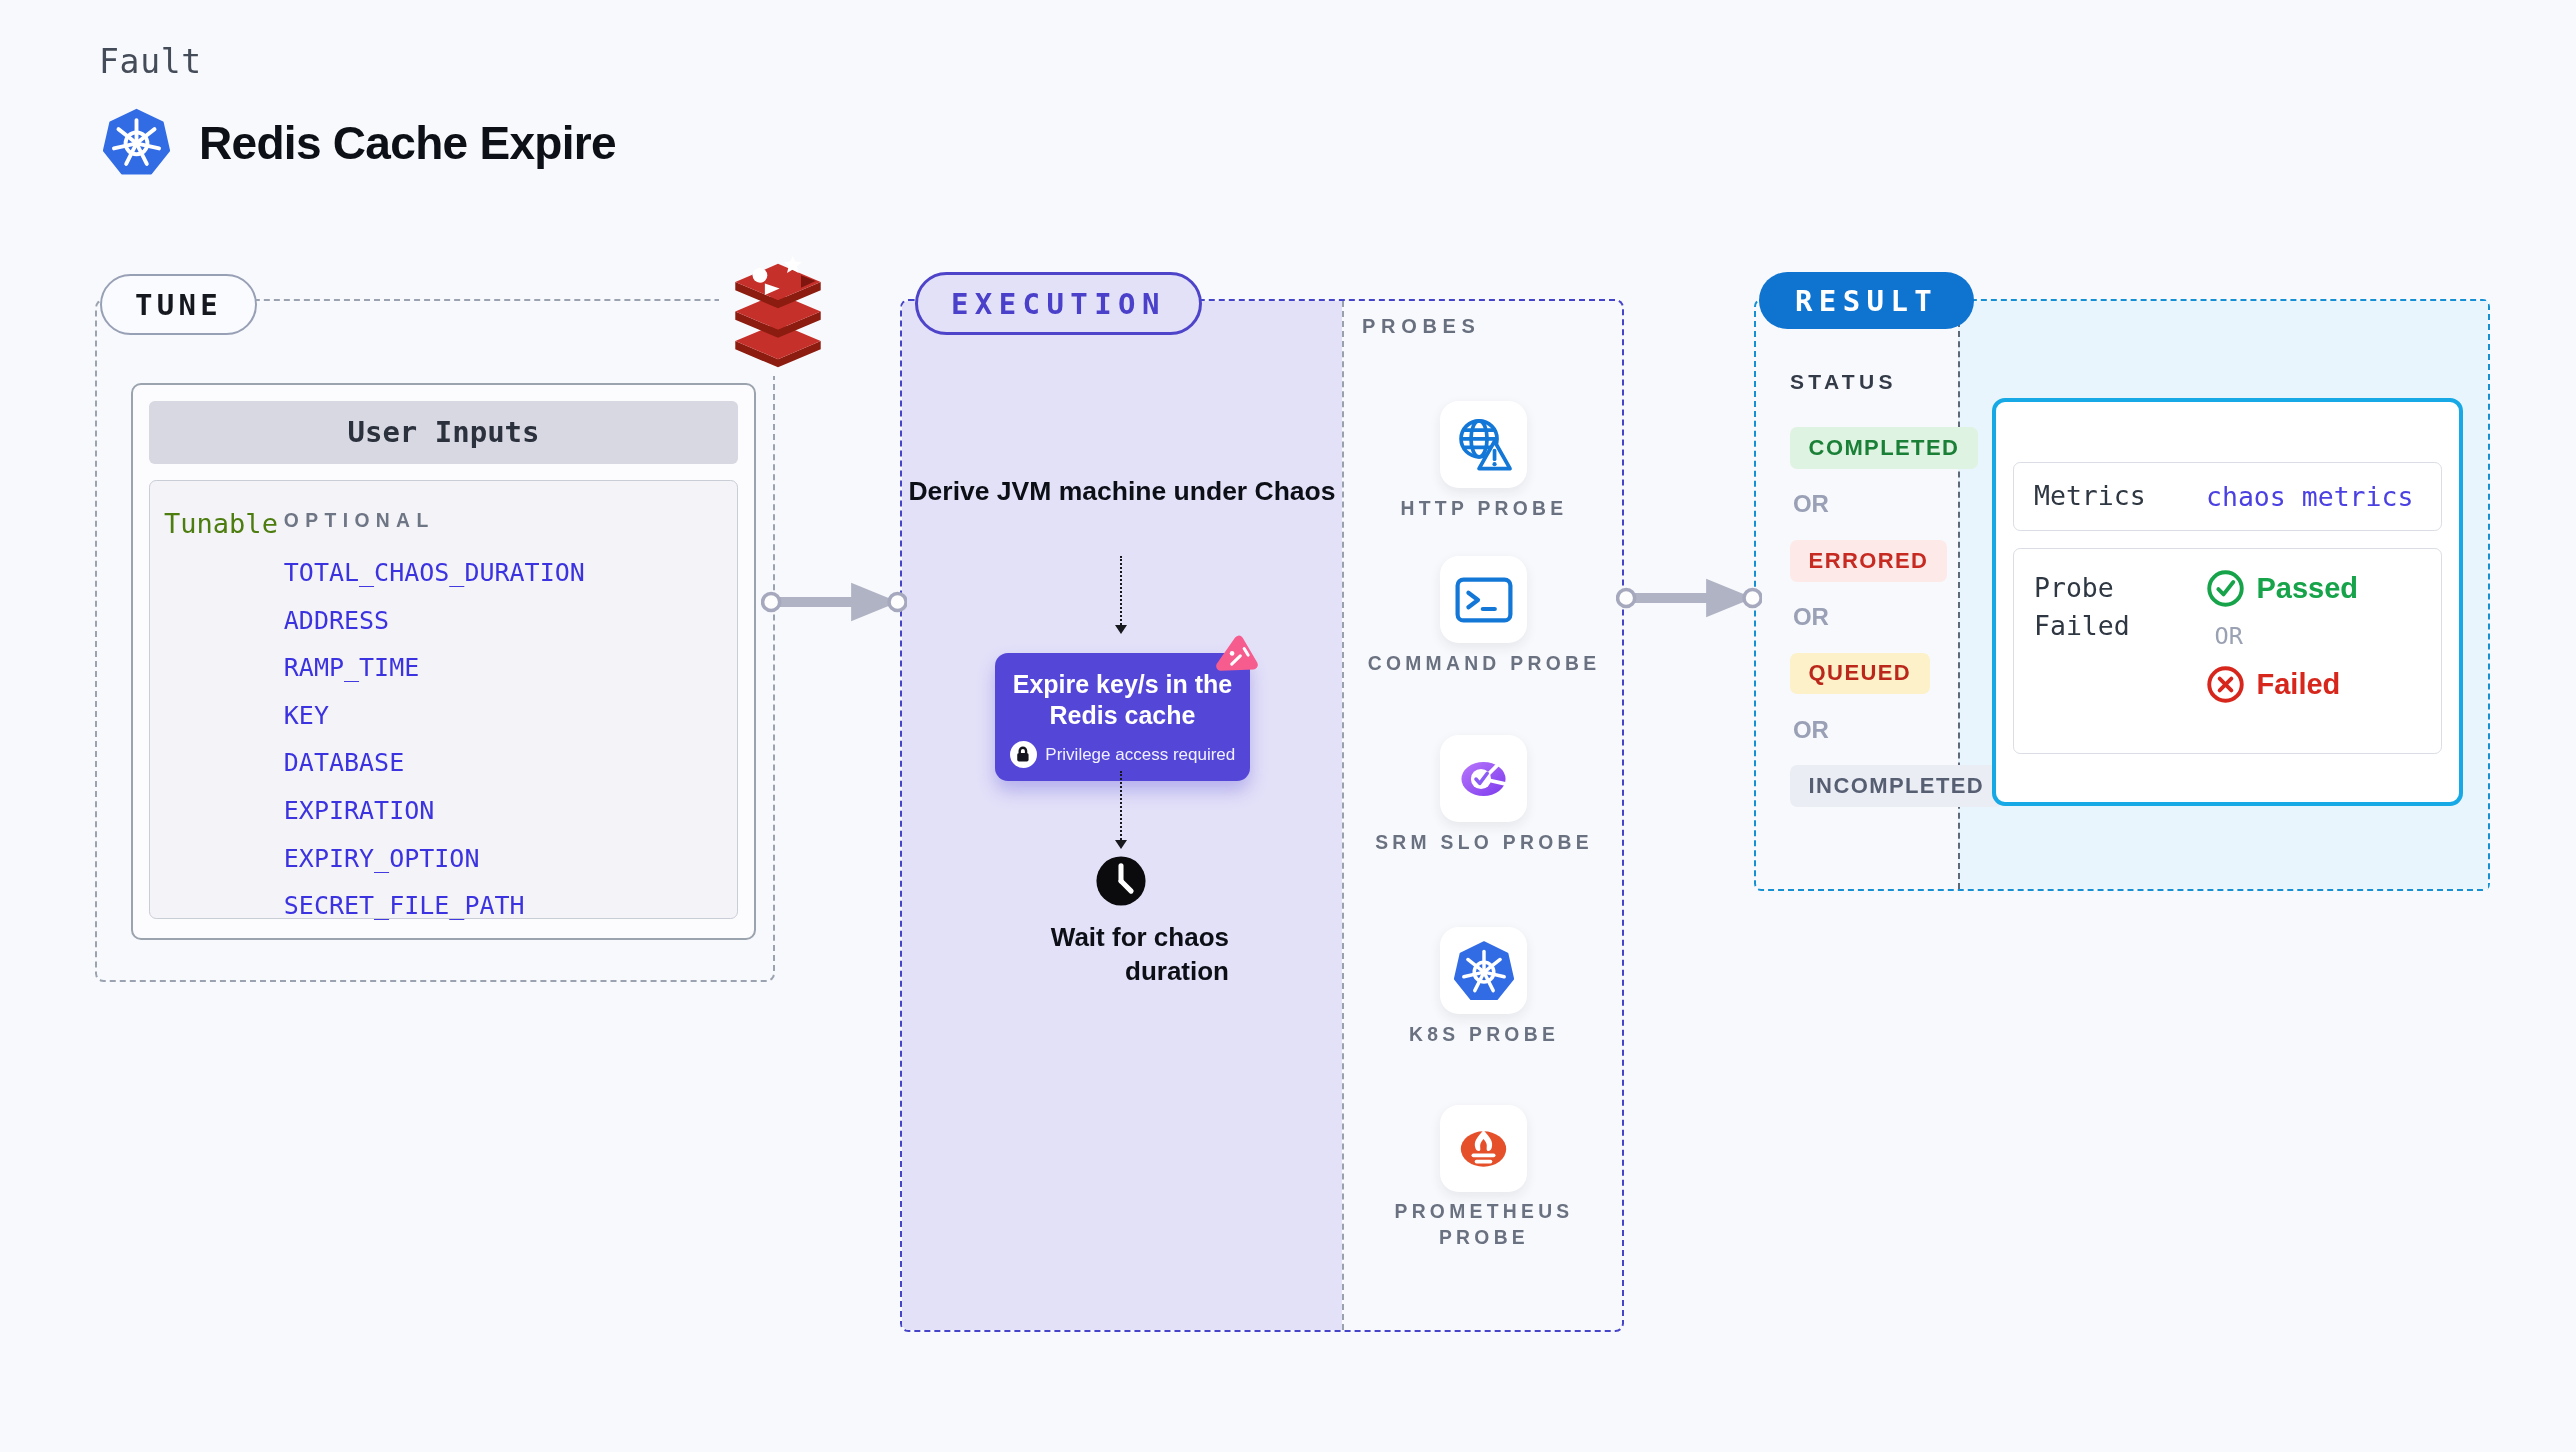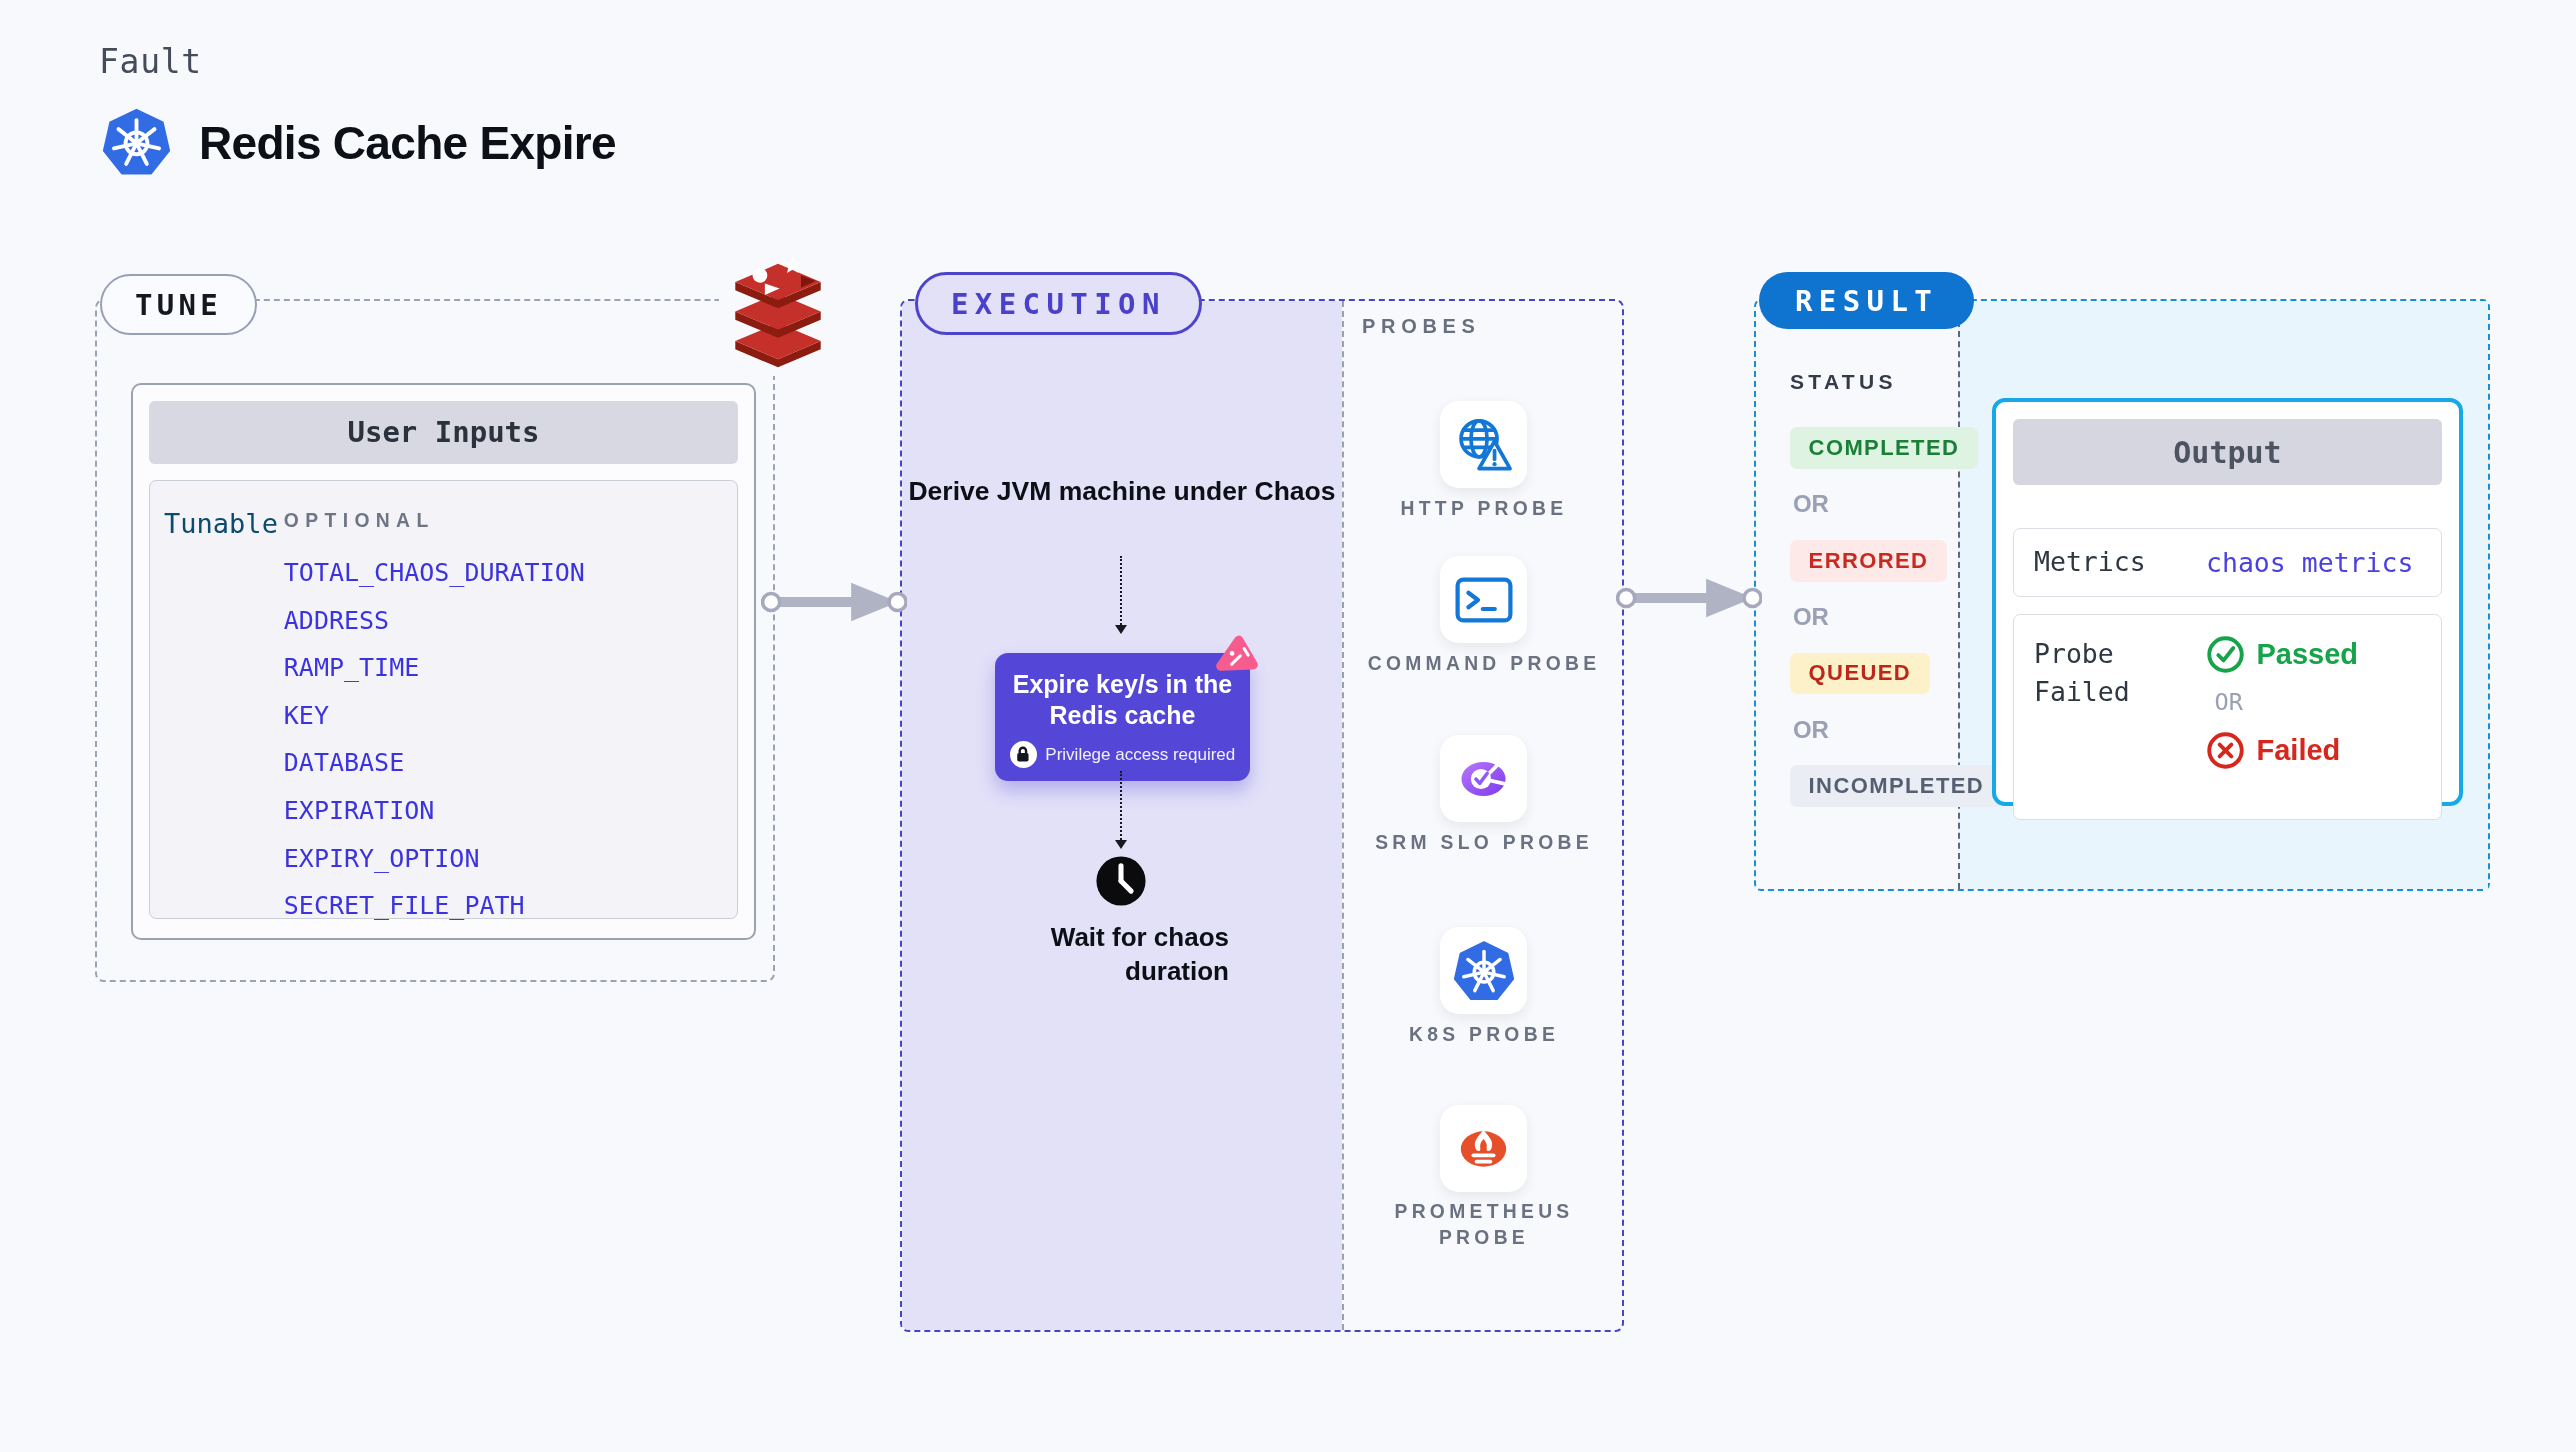--- a/index.html
+++ b/index.html
@@ -25,21 +25,21 @@
   
   .tune-box{position:absolute;left:95px;top:299px;width:676px;height:679px;border:2.9px dashed #9ba3b0;border-radius:8.6px;}
   .redis-mask{position:absolute;left:719px;top:246px;width:117px;height:130px;background:#f8f9fc;z-index:5;
               display:flex;align-items:center;justify-content:center;}
   .ui-card{position:absolute;left:131px;top:383px;width:625px;height:557px;background:#fcfcfe;
            border:2.9px solid #9ba3ae;border-radius:10px;box-sizing:border-box;}
   .ui-head{position:absolute;left:15.8px;right:15.8px;top:15.8px;height:63px;background:#d8d8e2;border-radius:5.7px;
            display:flex;align-items:center;justify-content:center;font-size:29px;font-weight:bold;color:#2b323d;}
   .ui-body{position:absolute;left:15.8px;right:15.8px;top:95px;bottom:18.6px;background:#f3f3f8;
            border:1.4px solid #c9cdd6;border-radius:7.2px;}
-  .tunable{position:absolute;left:14.3px;top:27px;font-size:27px;color:#0c4a6e;text-align:right;}
+  .tunable{position:absolute;left:14.3px;top:27px;font-size:27px;color:#4d7c0f;text-align:right;}
   .param-col{position:absolute;left:120px;top:29px;margin-left:14px;}
   .optional{font-size:19.3px;font-weight:600;letter-spacing:6.4px;color:#6e7584;margin-bottom:26px;}
   .param{font-size:25px;color:#3c33e0;margin-bottom:18.6px;cursor:pointer;}
   .param.gap{margin-top:10px;}
 
   
   .conn{position:absolute;z-index:7;}
 
   
   .exec-box{position:absolute;left:900px;top:299px;width:724px;height:1033px;border:2.9px dashed #4644c9;
@@ -312,21 +312,20 @@
       <span class="badge b-completed">COMPLETED</span>
       <span class="or">OR</span>
       <span class="badge b-errored">ERRORED</span>
       <span class="or">OR</span>
       <span class="badge b-queued">QUEUED</span>
       <span class="or">OR</span>
       <span class="badge b-incompleted">INCOMPLETED</span>
     </div>
 
     <div class="output-panel">
-      <div class="output-head mono">Output</div>
 
       <div class="row metrics-row">
         <div class="row-label mono">Metrics</div>
         <div class="metrics-value mono">chaos metrics</div>
       </div>
 
       <div class="row probe-row">
         <div class="row-label mono">Probe Failed</div>
         <div class="verdicts">
           <div class="verdict">

